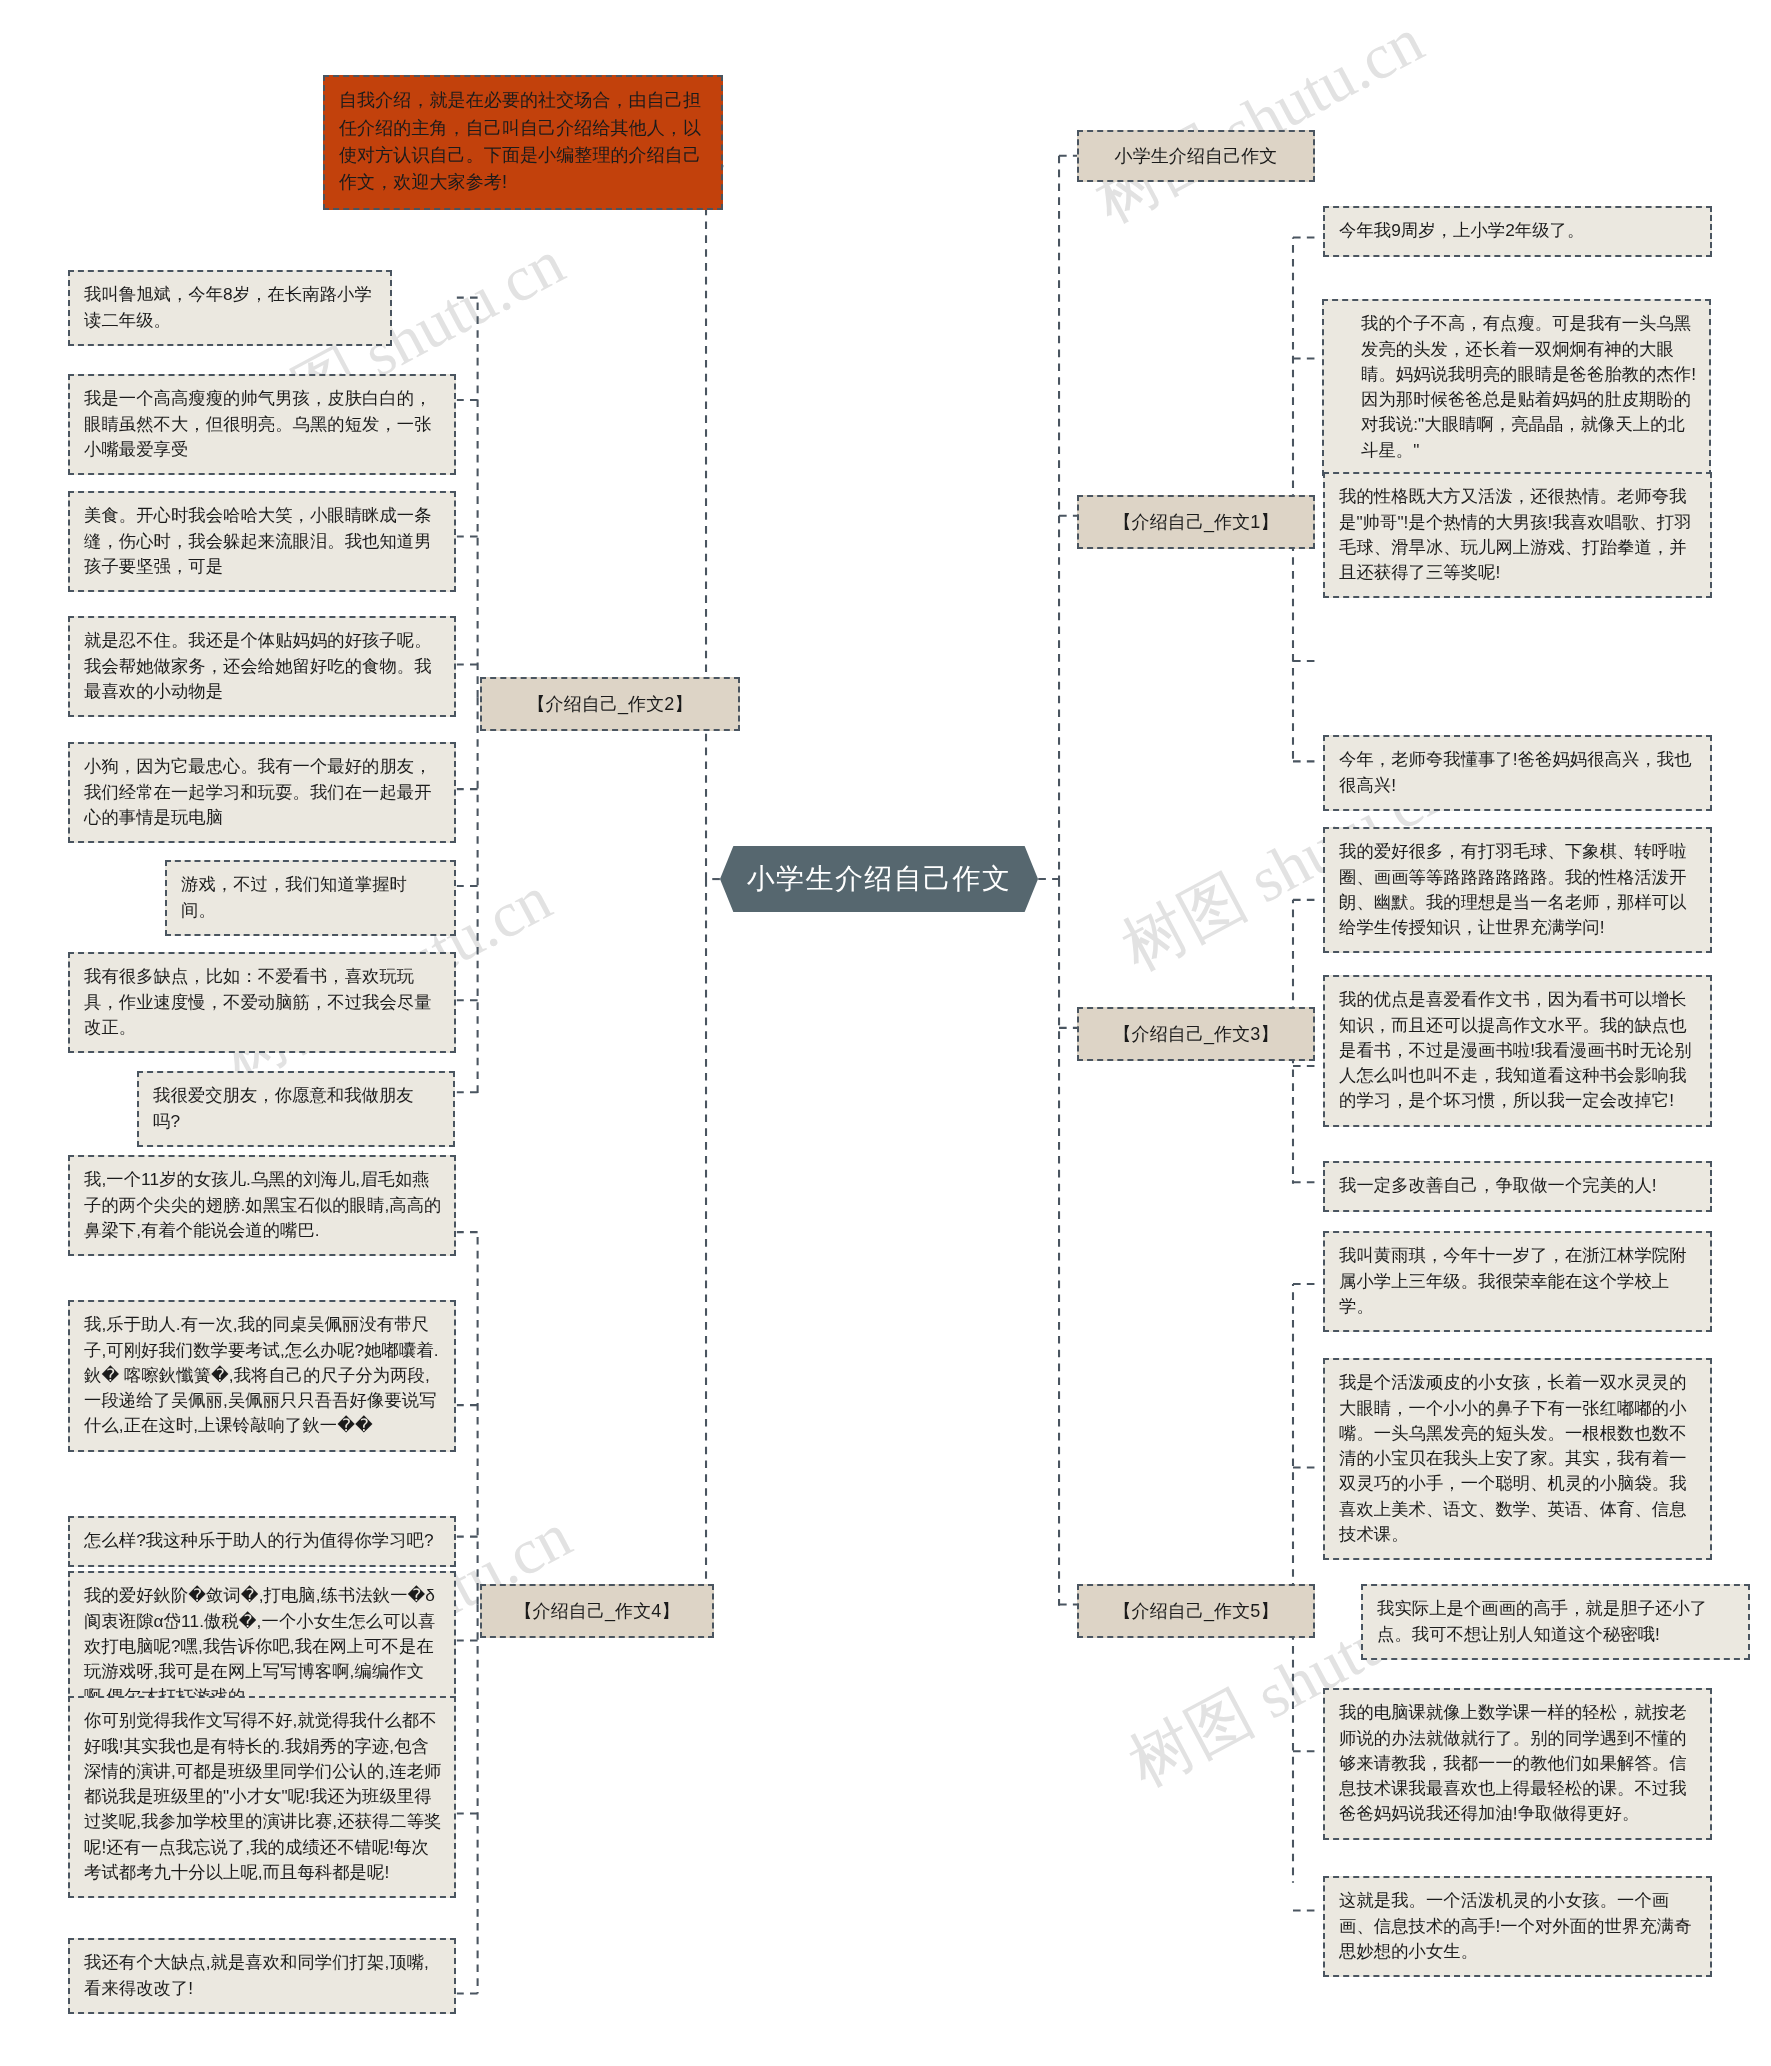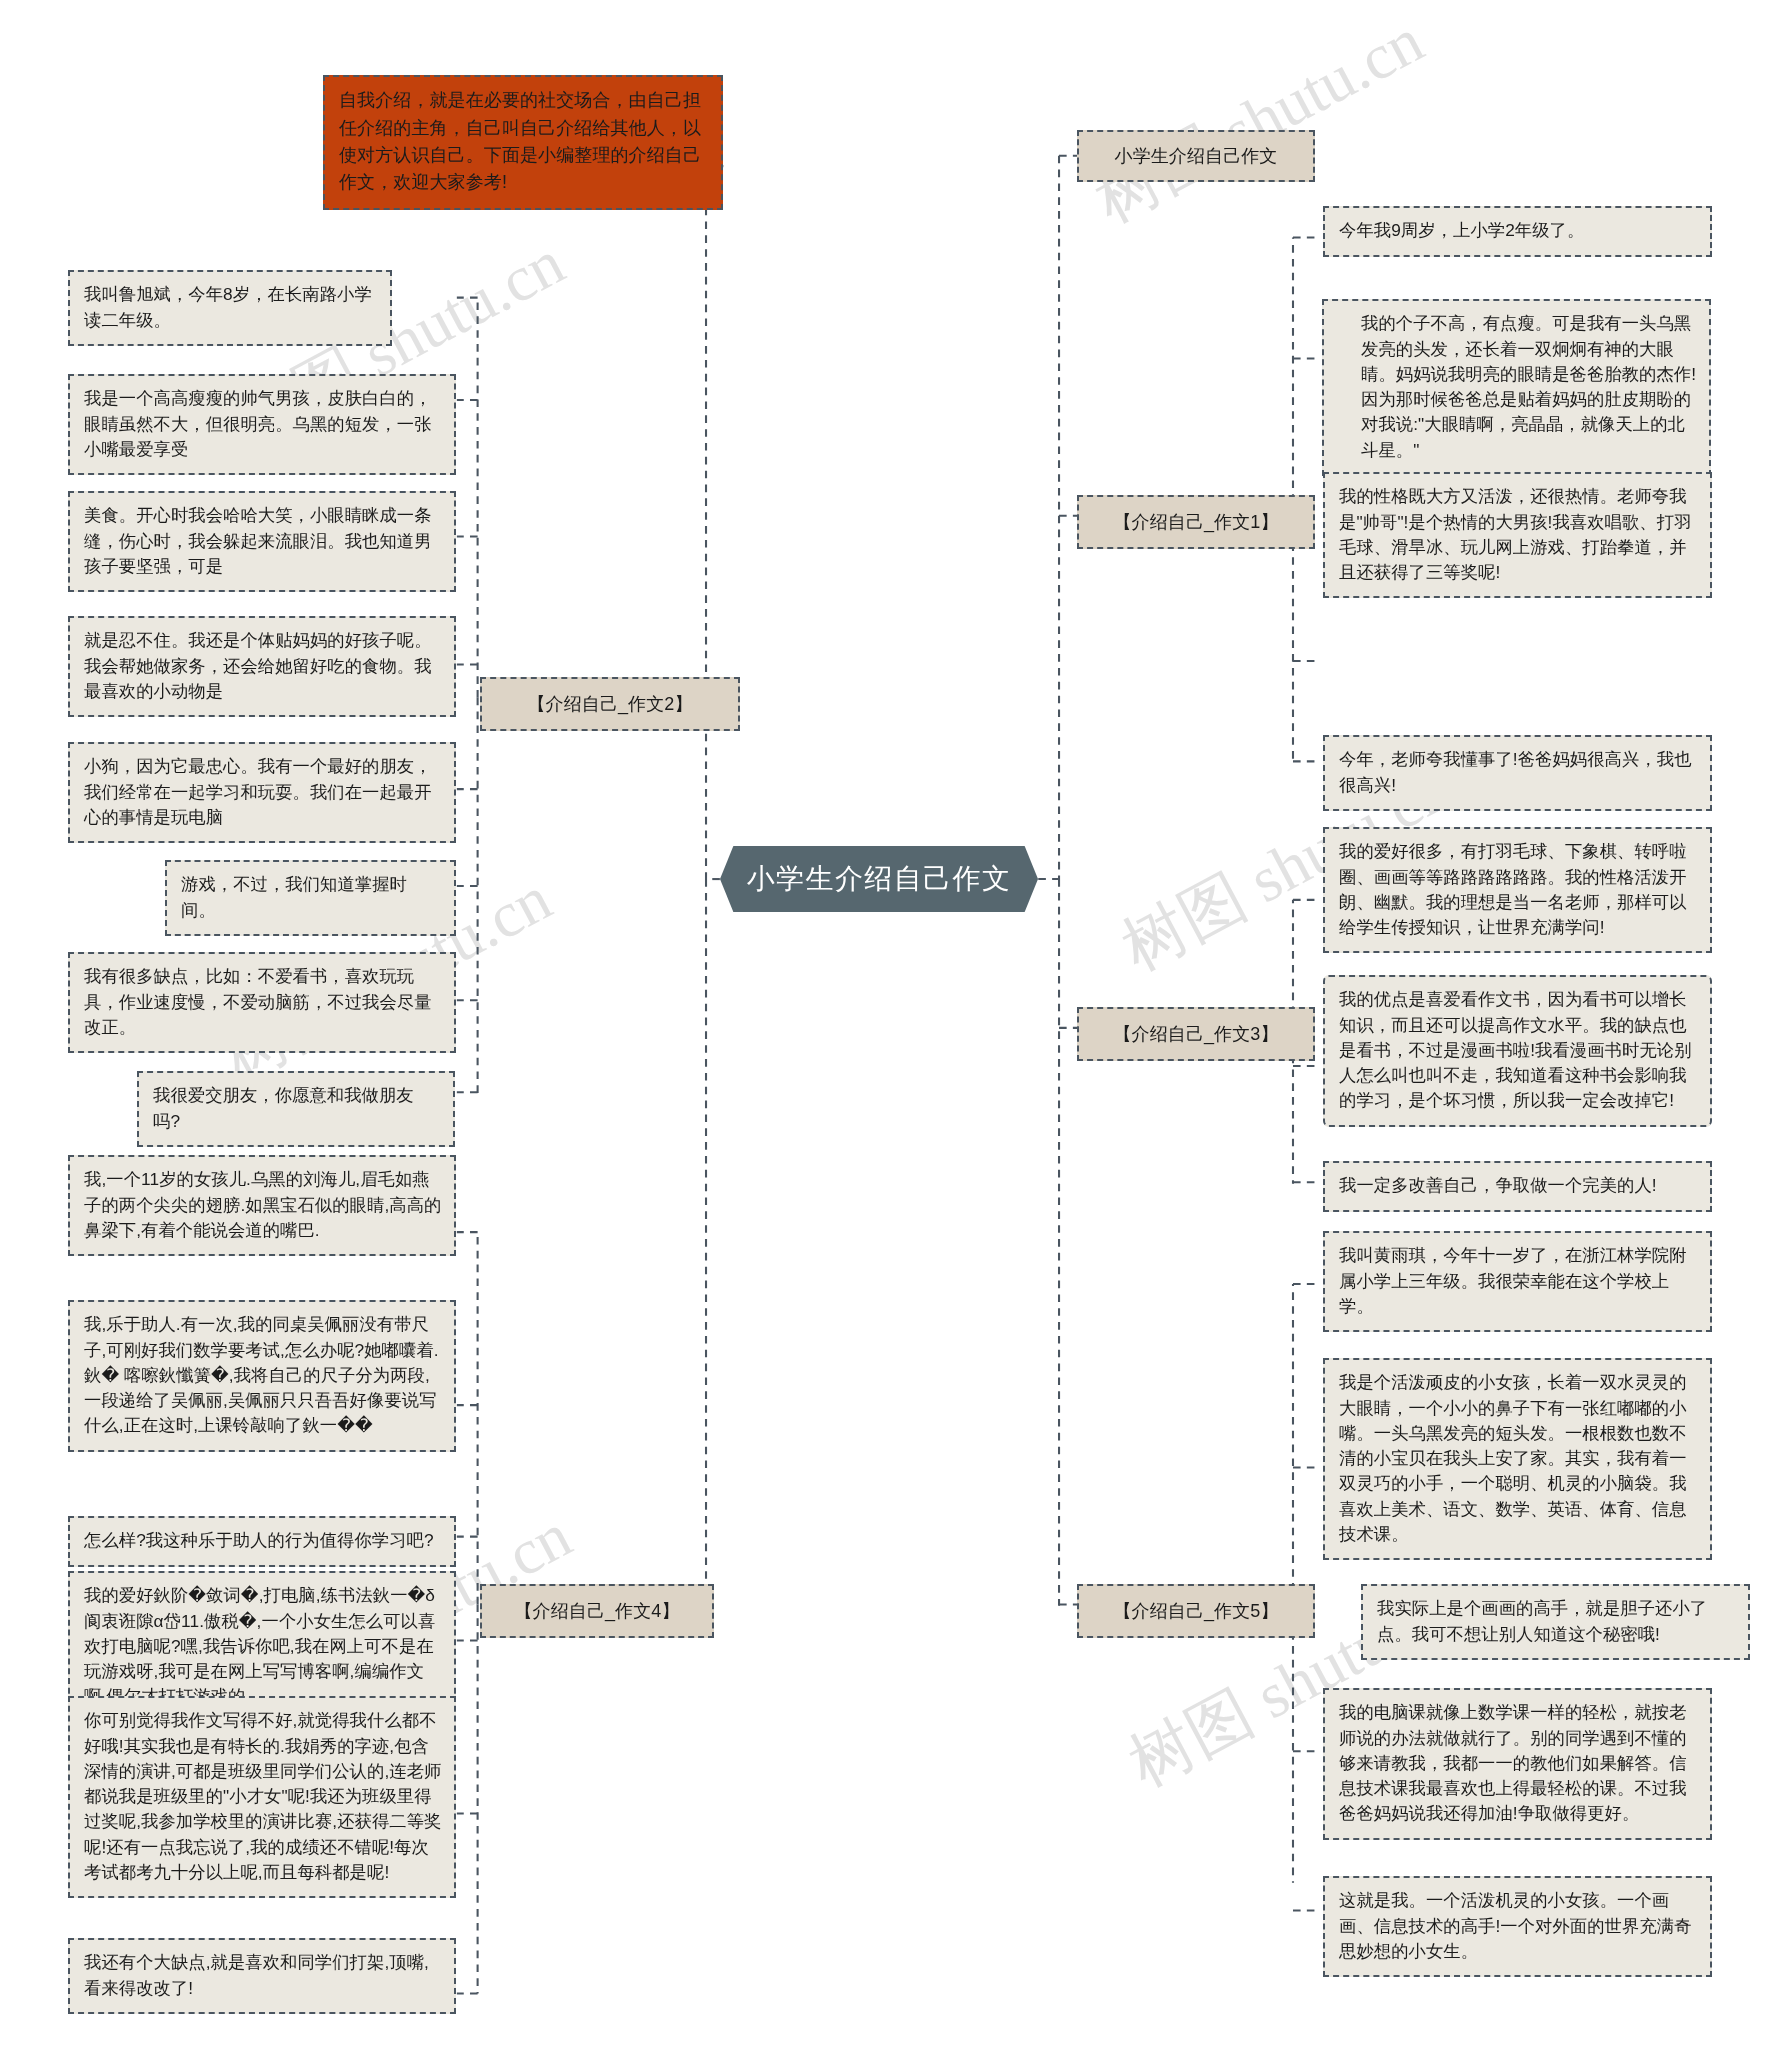--- a/index.html
+++ b/index.html
@@ -183,21 +183,21 @@
   <div class="node topic" style="left:1077px; top:495px; width:238px;">【介绍自己_作文1】</div>
 
   <div class="node" style="left:1323px; top:206px; width:389px;">今年我9周岁，上小学2年级了。</div>
   <div class="node" style="left:1322px; top:299px; width:389px;padding-left:37px;">我的个子不高，有点瘦。可是我有一头乌黑发亮的头发，还长着一双炯炯有神的大眼睛。妈妈说我明亮的眼睛是爸爸胎教的杰作!因为那时候爸爸总是贴着妈妈的肚皮期盼的对我说:"大眼睛啊，亮晶晶，就像天上的北斗星。"</div>
   <div class="node" style="left:1323px; top:472px; width:389px;">我的性格既大方又活泼，还很热情。老师夸我是"帅哥"!是个热情的大男孩!我喜欢唱歌、打羽毛球、滑旱冰、玩儿网上游戏、打跆拳道，并且还获得了三等奖呢!</div>
   <div class="node" style="left:1323px; top:735px; width:389px;">今年，老师夸我懂事了!爸爸妈妈很高兴，我也很高兴!</div>
 
   <div class="node topic" style="left:1077px; top:1007px; width:238px;">【介绍自己_作文3】</div>
 
   <div class="node" style="left:1323px; top:827px; width:389px;">我的爱好很多，有打羽毛球、下象棋、转呼啦圈、画画等等路路路路路路。我的性格活泼开朗、幽默。我的理想是当一名老师，那样可以给学生传授知识，让世界充满学问!</div>
-  <div class="node" style="left:1323px; top:975px; width:389px;border-radius:6px;">我的优点是喜爱看作文书，因为看书可以增长知识，而且还可以提高作文水平。我的缺点也是看书，不过是漫画书啦!我看漫画书时无论别人怎么叫也叫不走，我知道看这种书会影响我的学习，是个坏习惯，所以我一定会改掉它!</div>
+  <div class="node" style="left:1323px; top:975px; width:389px;">我的优点是喜爱看作文书，因为看书可以增长知识，而且还可以提高作文水平。我的缺点也是看书，不过是漫画书啦!我看漫画书时无论别人怎么叫也叫不走，我知道看这种书会影响我的学习，是个坏习惯，所以我一定会改掉它!</div>
   <div class="node" style="left:1323px; top:1161px; width:389px;">我一定多改善自己，争取做一个完美的人!</div>
 
   <div class="node topic" style="left:1077px; top:1584px; width:238px;">【介绍自己_作文5】</div>
 
   <div class="node" style="left:1323px; top:1231px; width:389px;">我叫黄雨琪，今年十一岁了，在浙江林学院附属小学上三年级。我很荣幸能在这个学校上学。</div>
   <div class="node" style="left:1323px; top:1358px; width:389px;">我是个活泼顽皮的小女孩，长着一双水灵灵的大眼睛，一个小小的鼻子下有一张红嘟嘟的小嘴。一头乌黑发亮的短头发。一根根数也数不清的小宝贝在我头上安了家。其实，我有着一双灵巧的小手，一个聪明、机灵的小脑袋。我喜欢上美术、语文、数学、英语、体育、信息技术课。</div>
   <div class="node" style="left:1361px; top:1584px; width:389px;">我实际上是个画画的高手，就是胆子还小了点。我可不想让别人知道这个秘密哦!</div>
   <div class="node" style="left:1323px; top:1688px; width:389px;">我的电脑课就像上数学课一样的轻松，就按老师说的办法就做就行了。别的同学遇到不懂的够来请教我，我都一一的教他们如果解答。信息技术课我最喜欢也上得最轻松的课。不过我爸爸妈妈说我还得加油!争取做得更好。</div>
   <div class="node" style="left:1323px; top:1876px; width:389px;">这就是我。一个活泼机灵的小女孩。一个画画、信息技术的高手!一个对外面的世界充满奇思妙想的小女生。</div>
 

